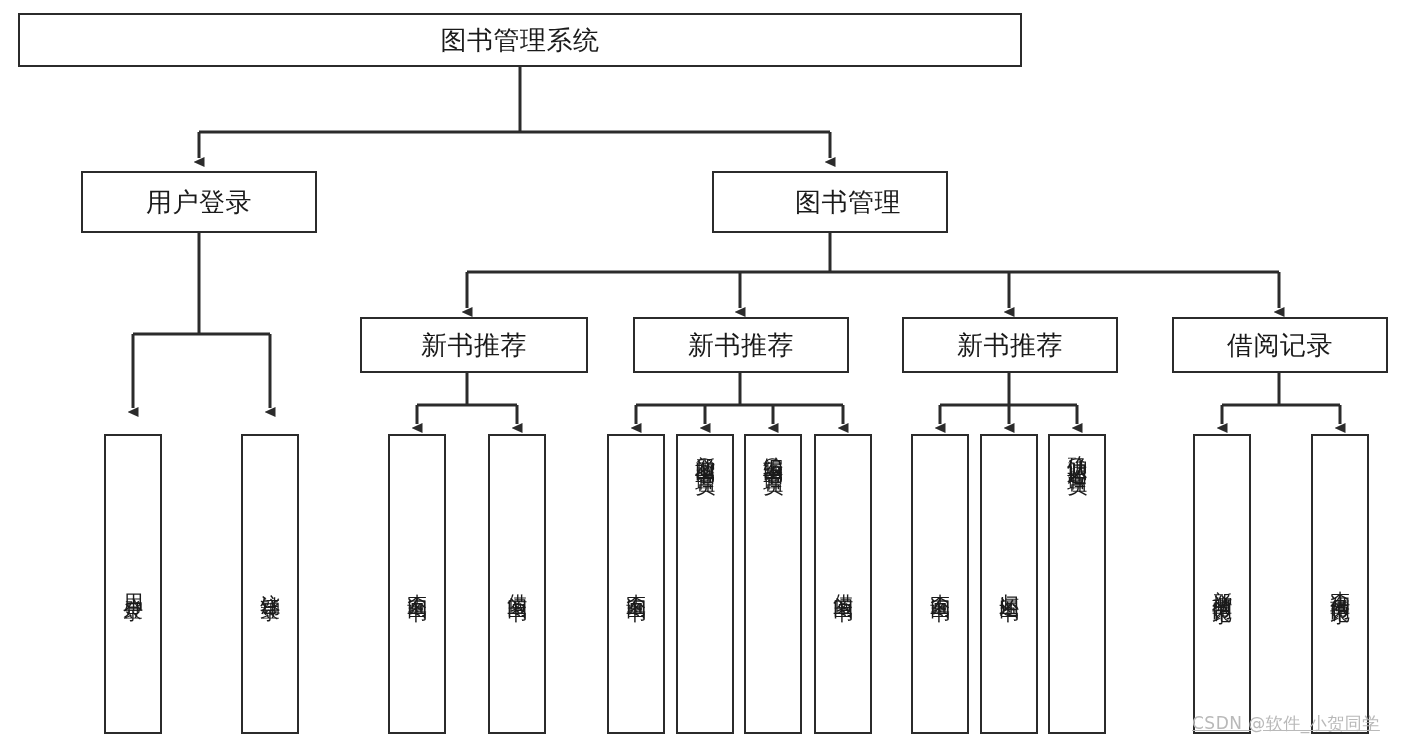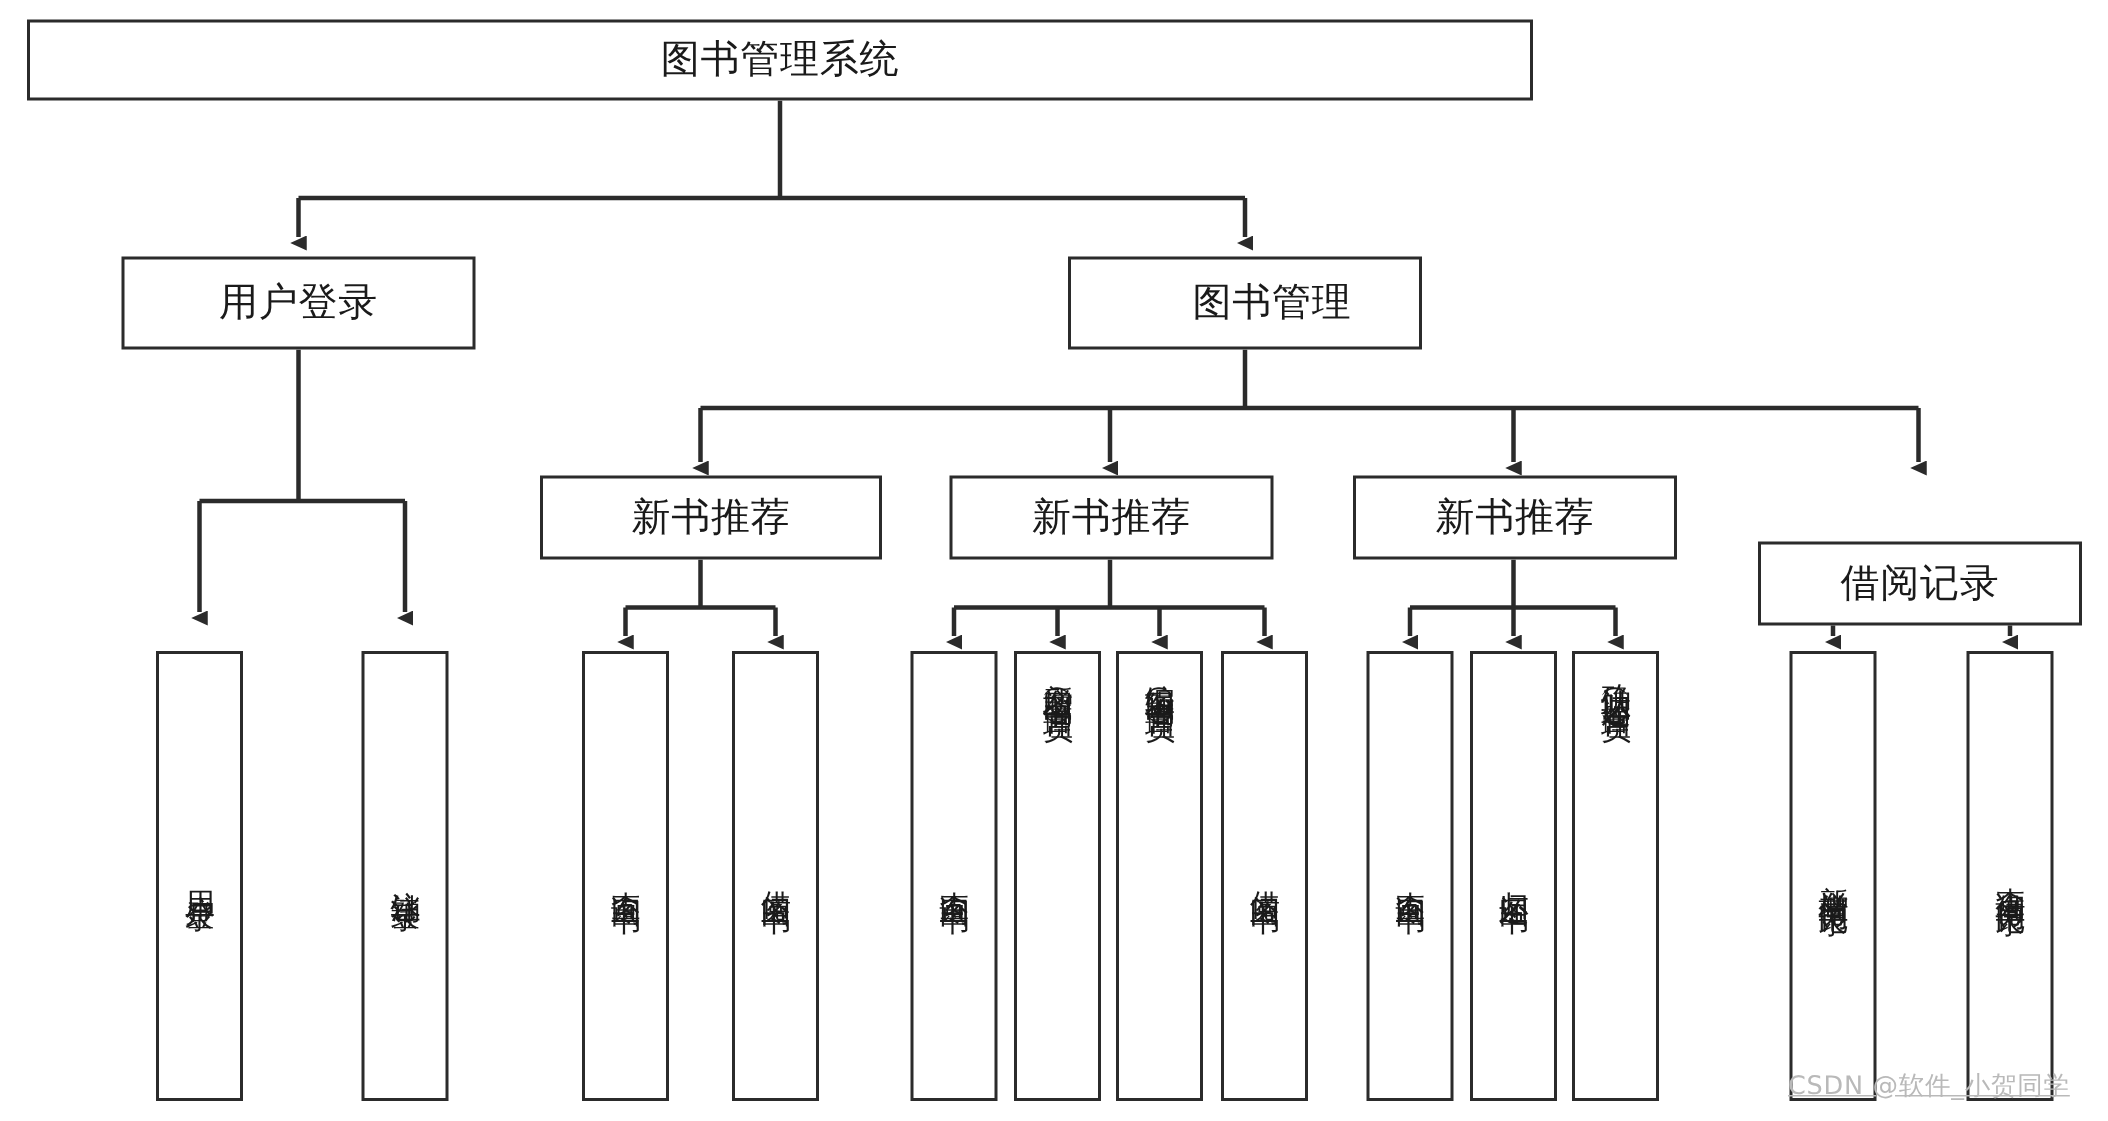--- a/index.html
+++ b/index.html
@@ -150,21 +150,21 @@
   </div>
 
   <div class="node" style="left:633px; top:317px; width:216px; height:56px;">
     <span class="node-label">新书推荐</span>
   </div>
 
   <div class="node" style="left:902px; top:317px; width:216px; height:56px;">
     <span class="node-label">新书推荐</span>
   </div>
 
-  <div class="node" style="left:1172px; top:317px; width:216px; height:56px;margin-top:44px;">
+  <div class="node" style="left:1172px; top:317px; width:216px; height:56px;">
     <span class="node-label">借阅记录</span>
   </div>
 
   <div class="node leaf centered" style="left:104px; top:434px; width:58px; height:300px;">
     <span class="node-label">用户登录</span>
   </div>
 
   <div class="node leaf centered" style="left:241px; top:434px; width:58px; height:300px;">
     <span class="node-label">注销登录</span>
   </div>

